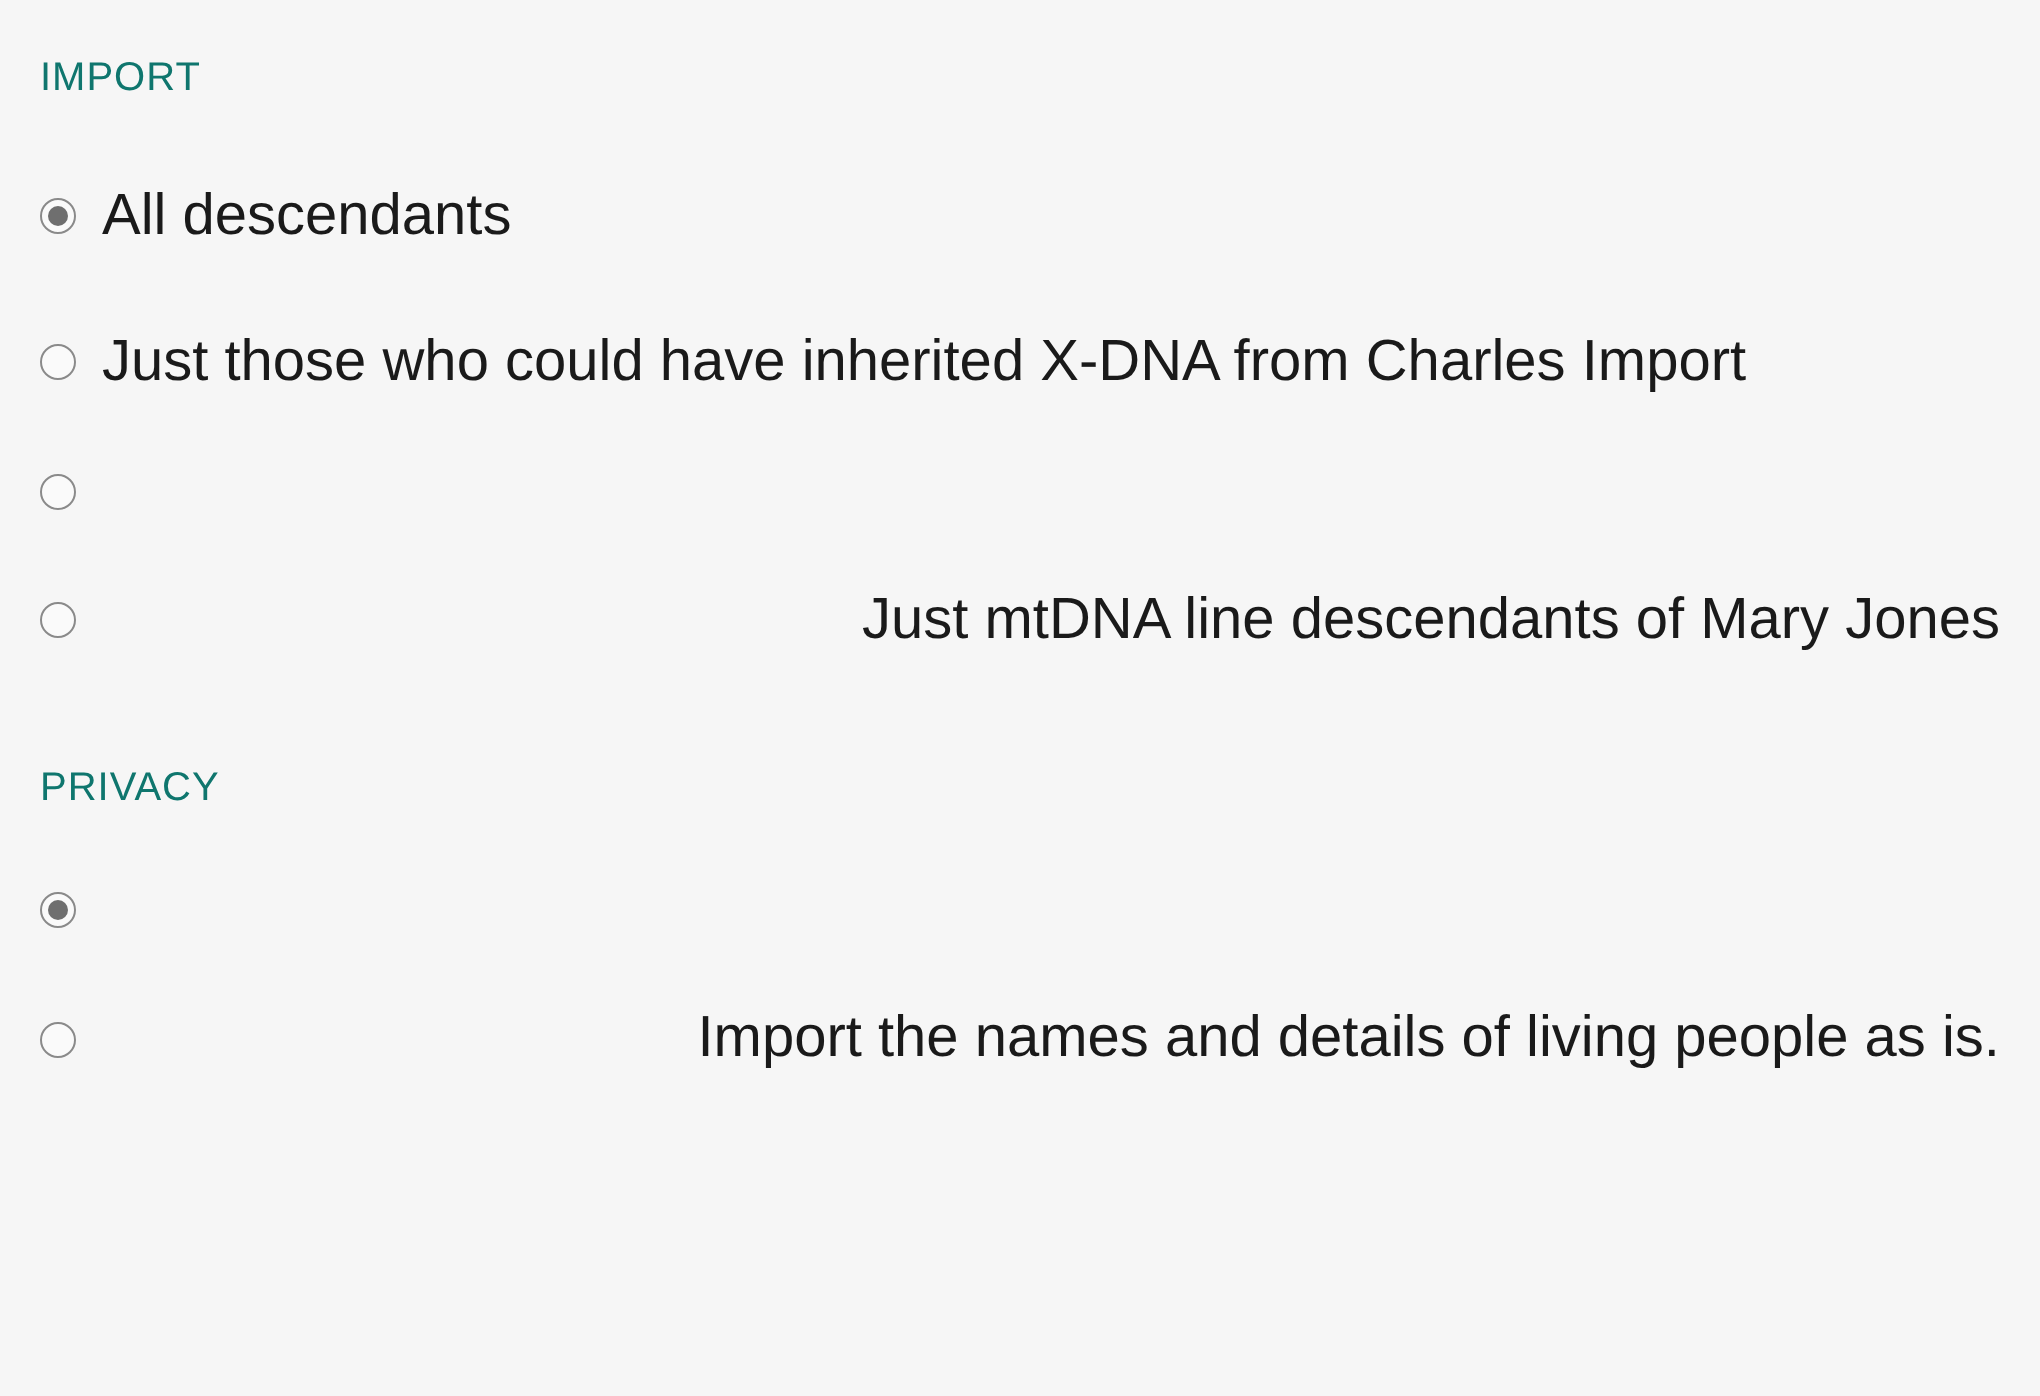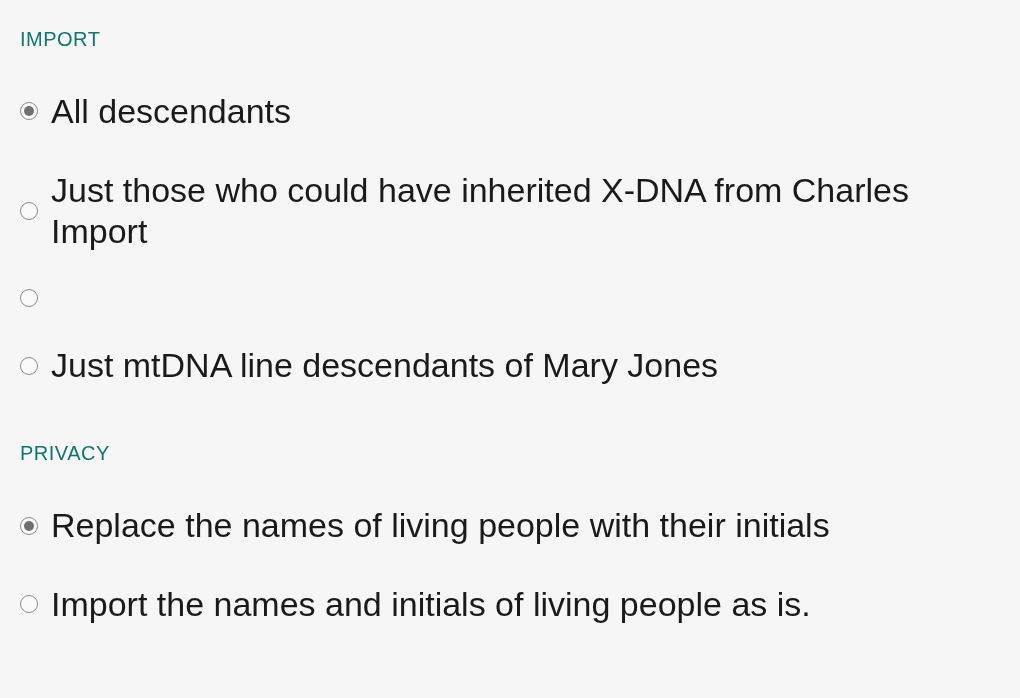--- a/index.html
+++ b/index.html
@@ -27,20 +27,21 @@
       margin-bottom: 56px;
     }
     .radio-item {
       display: flex;
       align-items: center;
       margin-bottom: 38px;
       cursor: pointer;
     }
     .radio-item:last-child {
       margin-bottom: 0;
+      justify-content: space-between;
     }
     .radio-control {
       width: 18px;
       height: 18px;
       border-radius: 50%;
       border: 1.5px solid #8a8a8a;
       margin-right: 13px;
       flex-shrink: 0;
       display: flex;
       align-items: center;
@@ -53,21 +54,21 @@
     }
     .radio-control.selected::after {
       content: "";
       width: 10px;
       height: 10px;
       border-radius: 50%;
       background-color: #6f6f6f;
       display: block;
     }
     .radio-label {
-      font-size: 34px;
+      font-size: 29px;
       color: #1a1a1a;
       font-weight: 400;
       line-height: 1.2;
     }
   </style>
 </head>
 <body>
 
 <div class="section">
   <div class="section-header">IMPORT</div>
@@ -91,20 +92,19 @@
     <span class="radio-control"></span>
     <span class="radio-label">Just mtDNA line descendants of Mary Jones</span>
   </div>
 </div>
 
 <div class="section">
   <div class="section-header">PRIVACY</div>
 
   <div class="radio-item">
     <span class="radio-control selected"></span>
-    <span class="radio-label">Replace the names of living people with their initials</span>
   </div>
 
   <div class="radio-item">
     <span class="radio-control"></span>
-    <span class="radio-label">Import the names and initials of living people as is.</span>
+    <span class="radio-label">Import the names and details of living people as is.</span>
   </div>
 </div>
 
 </body></html>

